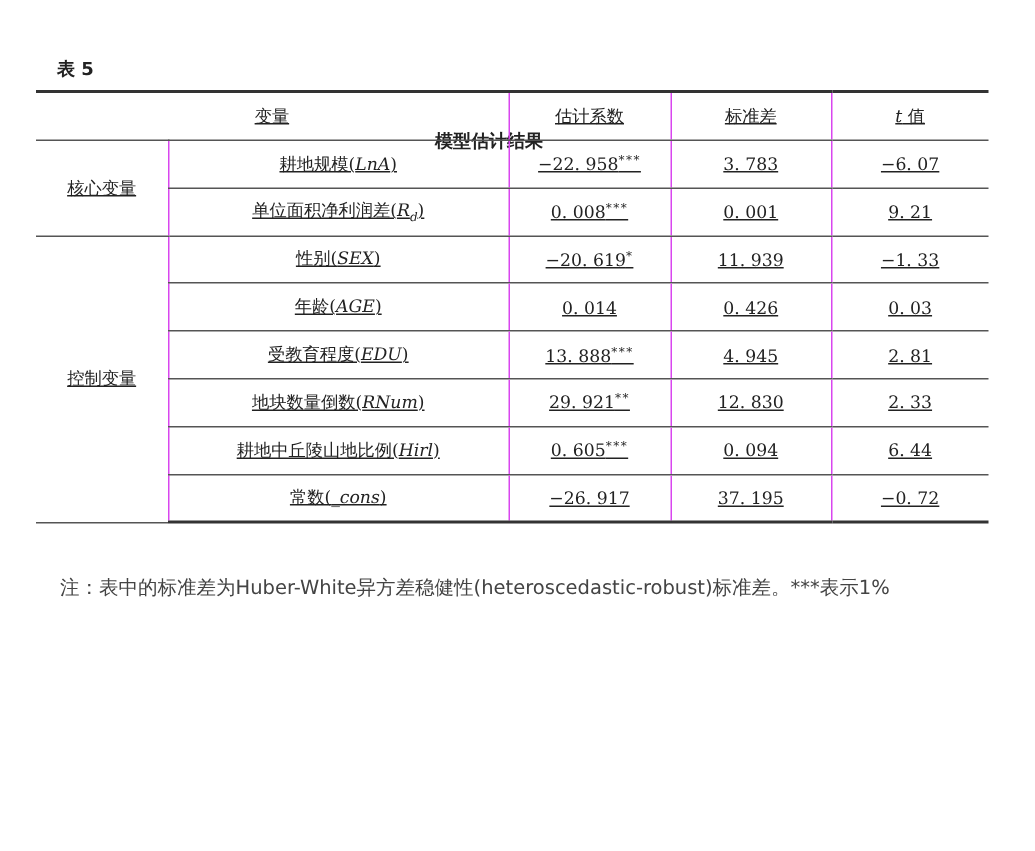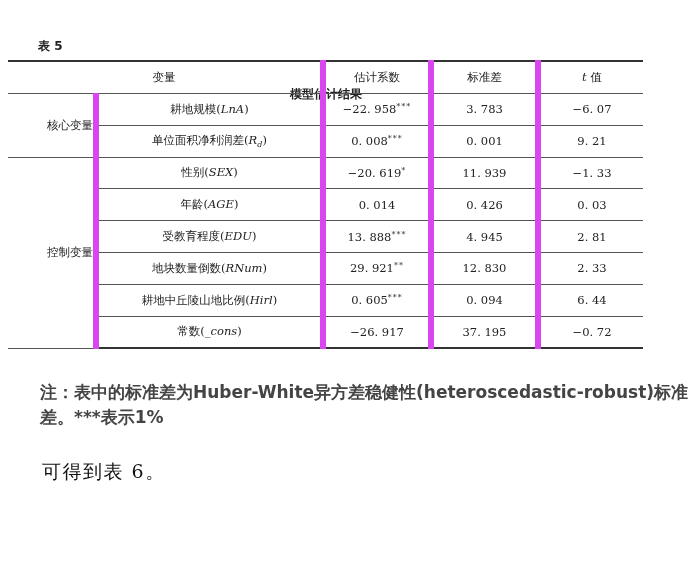--- a/index.html
+++ b/index.html
@@ -1,30 +1,30 @@
 <!DOCTYPE html>
 <html><head>
   <meta charset="utf-8">
   <style>
     html, body { margin: 0; padding: 0; background: #ffffff; }
     body { width: 690px; height: 567px; position: relative; overflow: hidden; font-family: "DejaVu Serif", serif; color: #222; }
     .caption { position: absolute; top: 38px; font-size: 12px; font-weight: bold; font-family: "DejaVu Sans", sans-serif; color: #222; text-align: right; }
     .caption-num { left: 38px; }
     .caption-title { left: 290px; margin-top: 48px; }
-    table.est { position: absolute; left: 8px; top: 60px; width: 635px; border-collapse: collapse; font-size: 11.5px; }
+    table.est { position: absolute; left: 24px; top: 60px; width: 635px; border-collapse: collapse; font-size: 11.5px; text-decoration: underline; }
     table.est td, table.est th { text-align: center; vertical-align: middle; padding: 0; font-weight: normal; border: 1px solid #555; border-left: none; border-right: none; }
     table.est tr.head th { height: 31px; border-top: 2px solid #333; }
     table.est tr.last td { border-bottom: 2px solid #333; }
-    table.est .vline { border-left: 6px solid #d946ef; }
-    table.est td.group { border-left: none; text-align: right; }
+    table.est .vline { border-left: 1px solid #d946ef; }
+    table.est td.group { border-left: none; }
     table.est tr.r td { height: 30.8px; }
     .it { font-style: italic; }
     .sub { font-size: 8px; vertical-align: -3px; font-style: italic; }
     .stars { font-size: 8px; vertical-align: 4px; letter-spacing: 1px; }
-    .note { position: absolute; left: 20px; top: 380px; width: 670px; font-family: "DejaVu Sans", sans-serif; font-size: 17px; color: #444; line-height: 25px; font-weight: bold; }
+    .note { position: absolute; left: 20px; top: 380px; width: 670px; font-family: "DejaVu Sans", sans-serif; font-size: 13px; color: #444; line-height: 25px; }
     .note .indent { padding-left: 20px; }
     .para { position: absolute; left: 42px; top: 455px; font-family: "DejaVu Serif", serif; font-size: 19px; color: #111; line-height: 32px; letter-spacing: 1.5px; }
     .para .line1 { padding-left: 38px; }
     .math { font-style: italic; }
   </style>
 </head>
 <body>
 
 <div class="caption caption-num">表 5</div>
 <div class="caption caption-title">模型估计结果</div>
@@ -97,14 +97,13 @@
     <td class="vline">−0. 72</td>
   </tr>
 </tbody>
   </table>
 
 <div class="note">
   <div class="indent">注：表中的标准差为Huber-White异方差稳健性(heteroscedastic-robust)标准差。***表示1%</div>
 </div>
 
 <div class="para">
-  <div>可得到表 6。</div>
 </div>
 
 </body></html>

